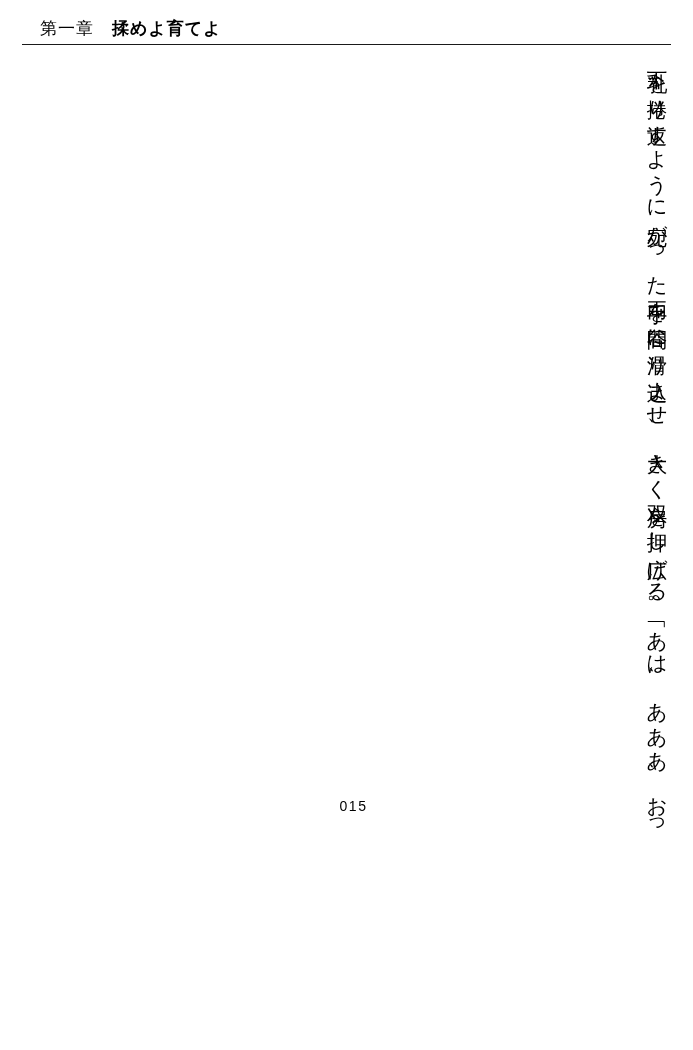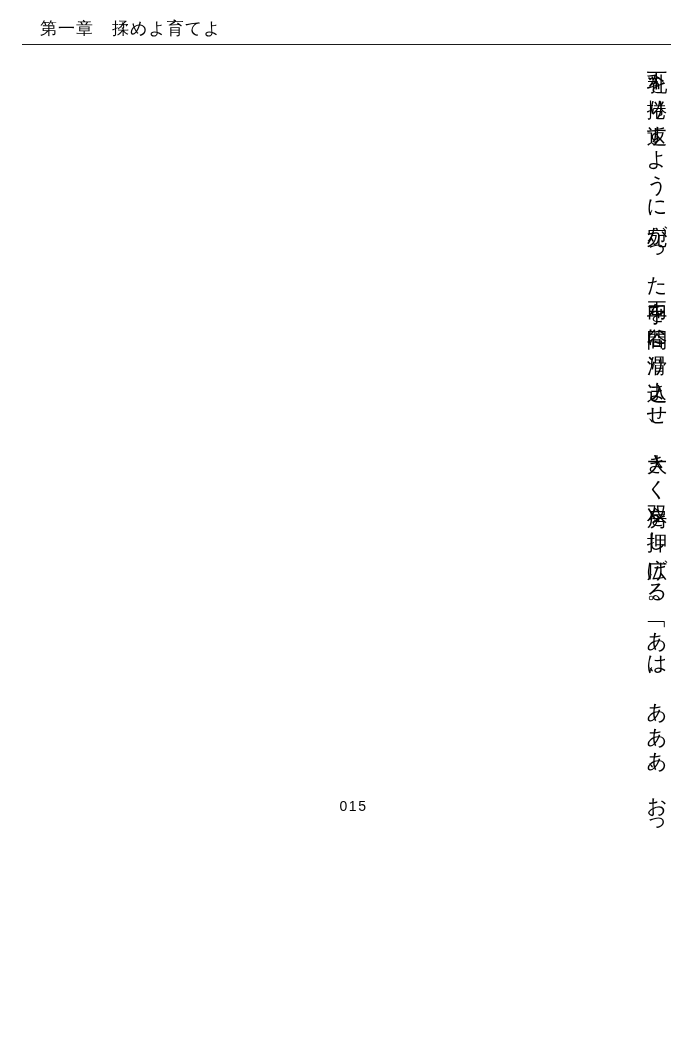--- a/index.html
+++ b/index.html
@@ -29,21 +29,21 @@
     display: flex;
     align-items: center;
     gap: 18px;
     font-size: 17px;
     letter-spacing: 1px;
   }
   .header .chapter-num {
     font-weight: normal;
   }
   .header .chapter-title {
-    font-weight: normal;
+    font-weight: bold;
   }
   .rule {
     position: absolute;
     top: 44px;
     left: 22px;
     right: 22px;
     height: 1px;
     background: #1a1a1a;
   }
   

